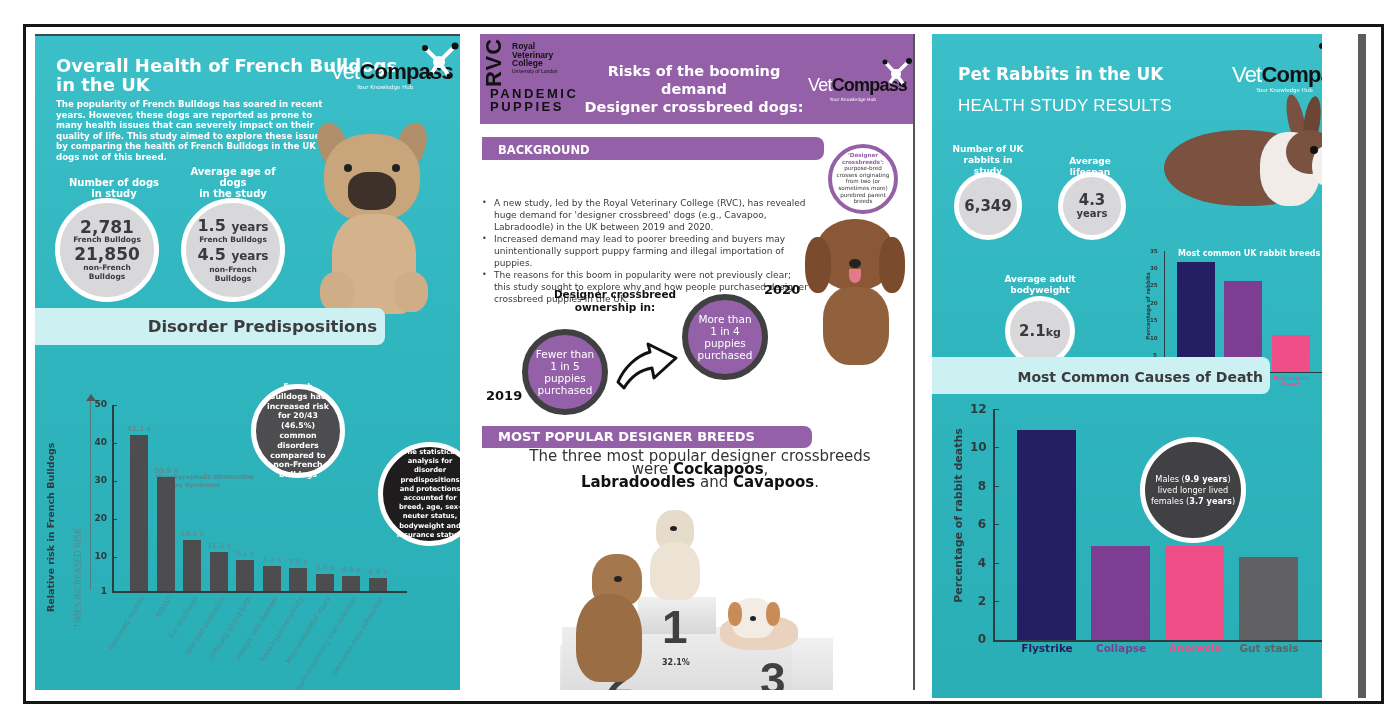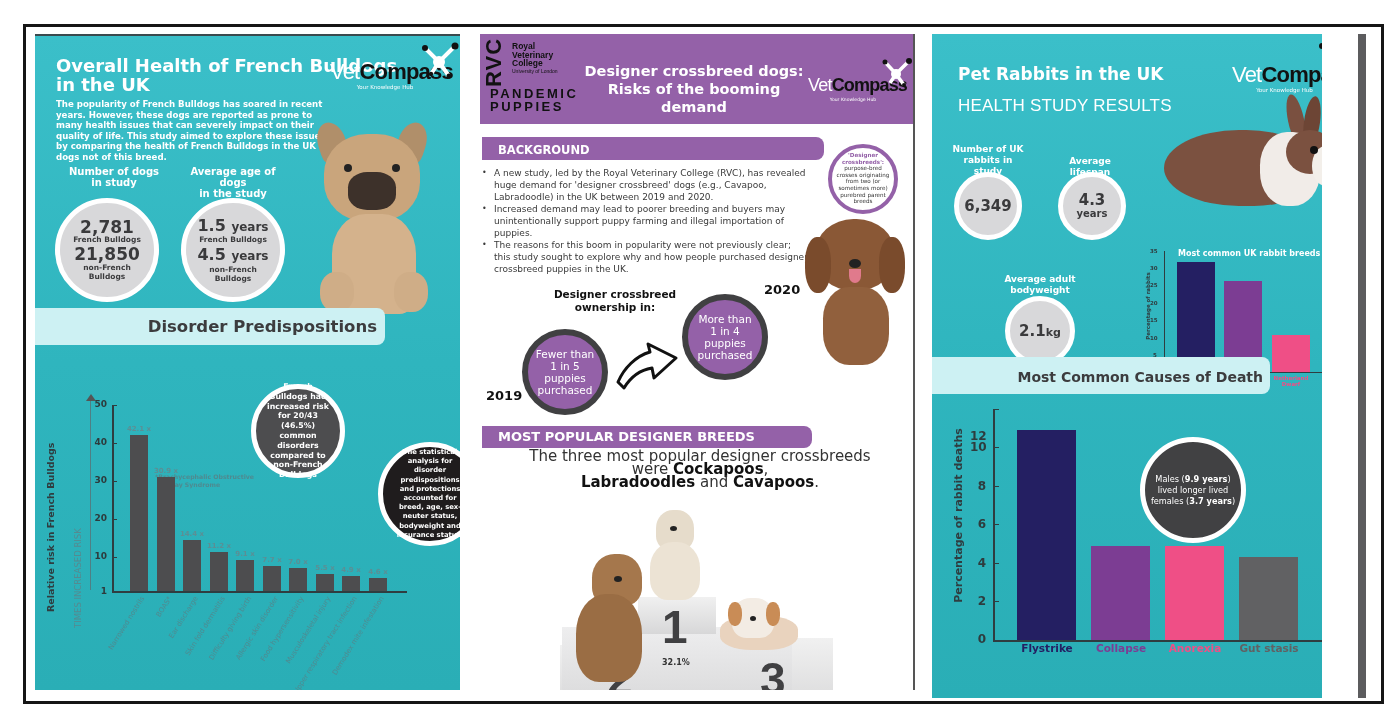--- a/index.html
+++ b/index.html
@@ -25,21 +25,21 @@
   .band{position:absolute;background:#cdf1f3;border-radius:0 8px 8px 0;font-weight:bold;color:#3c3c3e;text-align:right;}
   .darkcircle{position:absolute;border-radius:50%;border:5px solid #fff;display:flex;align-items:center;justify-content:center;text-align:center;color:#fff;font-weight:bold;}
   
   .bar{position:absolute;background:#4d4d4f;}
   .barlabel{position:absolute;font-size:7px;color:#5b8f95;font-weight:bold;white-space:nowrap;transform:translateX(-50%);}
   .xlabel{position:absolute;font-size:7px;color:#4f8a90;white-space:nowrap;transform-origin:right top;transform:rotate(-58deg);text-align:right;}
   .ytick{position:absolute;font-size:9px;font-weight:bold;color:#2d3b3d;text-align:right;width:20px;}
   
   .purple{background:#9461a8;}
   .sec-head{position:absolute;background:#9461a8;border-radius:0 8px 8px 0;color:#fff;font-weight:bold;font-size:11.5px;padding-left:16px;}
-  .bullets{position:absolute;font-size:9px;line-height:12px;color:#3a3a3a;}
+  .bullets{position:absolute;font-size:9px;line-height:12px;color:#3a3a3a;margin-top:30px;}
   .bullets li{list-style:none;position:relative;padding-left:14px;margin-bottom:0px;}
   .bullets li::before{content:"•";position:absolute;left:2px;top:0;font-size:8px;}
   .pcircle{position:absolute;border-radius:50%;background:#9461a8;border:6px solid #404042;display:flex;align-items:center;justify-content:center;text-align:center;color:#fff;font-size:10.5px;line-height:12px;}
   .year{position:absolute;font-weight:bold;font-size:13px;color:#111;}
   .podium{position:absolute;background:linear-gradient(180deg,#f1f1f1,#d7d7d8);box-shadow:inset 0 1px 0 #fff;}
   .rank{position:absolute;font-family:"Liberation Sans",sans-serif;font-weight:bold;color:#404042;}
   .pct{position:absolute;font-size:8px;font-weight:bold;color:#333;}
   .dogblob{position:absolute;border-radius:45% 45% 35% 35%;}
   
   .ytick3{position:absolute;font-size:12px;font-weight:bold;color:#2e3c3e;text-align:right;width:16px;}
@@ -75,21 +75,21 @@
     <div class="abs" style="left:88px;top:0;width:28px;height:42px;background:#b08f6a;border-radius:50% 50% 30% 30%;transform:rotate(18deg);"></div>
     <div class="abs" style="left:14px;top:12px;width:96px;height:88px;background:#c9a57c;border-radius:45%;"></div>
     <div class="abs" style="left:38px;top:50px;width:48px;height:38px;background:#3d312a;border-radius:40%;"></div>
     <div class="abs" style="left:34px;top:42px;width:8px;height:8px;background:#222;border-radius:50%;"></div>
     <div class="abs" style="left:82px;top:42px;width:8px;height:8px;background:#222;border-radius:50%;"></div>
     <div class="abs" style="left:22px;top:92px;width:84px;height:100px;background:#d4b28c;border-radius:40% 40% 20% 20%;"></div>
     <div class="abs" style="left:10px;top:150px;width:34px;height:40px;background:#cfad87;border-radius:45%;"></div>
     <div class="abs" style="left:84px;top:150px;width:34px;height:40px;background:#cfad87;border-radius:45%;"></div>
   </div>
 
-  <div class="stat-title" style="left:24px;top:130px;width:110px;">
+  <div class="stat-title" style="left:24px;top:141px;width:110px;">
     <div>Number of dogs</div>
       <div>in study</div>
   </div>
   <div class="circle" style="left:20px;top:162px;width:104px;height:104px;">
     <div style="font-size:17px;line-height:16px;">2,781</div>
     <div style="font-size:7.5px;line-height:9px;">French Bulldogs</div>
     <div style="font-size:17px;line-height:17px;margin-top:2px;">21,850</div>
     <div style="font-size:7.5px;line-height:9px;">non-French</div>
     <div style="font-size:7.5px;line-height:9px;">Bulldogs</div>
   </div>
@@ -176,22 +176,22 @@
       <div>Royal</div>
       <div>Veterinary</div>
       <div>College</div>
       <div style="font-weight:normal;font-size:5px;line-height:6px;">University of London</div>
     </div>
     <div class="abs" style="left:10px;top:53px;font-family:'Liberation Sans',sans-serif;font-weight:bold;font-size:13px;line-height:13px;letter-spacing:2.5px;color:#111;">
       <div>PANDEMIC</div>
       <div>PUPPIES</div>
     </div>
     <div class="abs wt" style="left:98px;top:28px;width:232px;text-align:center;font-weight:bold;font-size:14.5px;line-height:18px;">
+      <div>Risks of the booming demand</div>
       <div>Designer crossbreed dogs:</div>
-      <div>Risks of the booming demand</div>
     </div>
     <div class="vc-logo" style="left:328px;top:40px;width:90px;">
       <div class="vc" style="font-size:18px;"><span class="v">Vet</span><span class="c">Compass</span></div>
       <div class="tag" style="font-size:4.5px;">Your Knowledge Hub</div>
     </div>
     <svg class="abs" style="left:400px;top:22px;" width="32" height="32">
       <path d="M5,6 L16,18 L29,5 M16,18 L24,29 M16,18 L10,27" stroke="#fff" stroke-width="3.5" fill="none"></path>
       <circle cx="16" cy="18" r="5" fill="#fff"></circle>
       <circle cx="5" cy="6" r="2.5" fill="#111"></circle>
         <circle cx="29" cy="5" r="3" fill="#111"></circle>
@@ -338,21 +338,21 @@
   <div class="abs" style="left:0;top:365px;width:426px;height:300px;">
     <div class="abs" style="left:-74px;top:110px;width:200px;transform:rotate(-90deg);font-size:11px;font-weight:bold;color:#2f3d40;text-align:center;">Percentage of rabbit deaths</div>
     <div class="abs" style="left:61px;top:10px;width:1.5px;height:232px;background:#2f3d40;"></div>
     <div class="abs" style="left:61px;top:241px;width:330px;height:1.5px;background:#2f3d40;"></div>
     <div class="abs" style="left:62px;top:10px;width:5px;height:1px;background:#2f3d40;"></div>
     <div class="abs" style="left:62px;top:48px;width:5px;height:1px;background:#2f3d40;"></div>
     <div class="abs" style="left:62px;top:87px;width:5px;height:1px;background:#2f3d40;"></div>
     <div class="abs" style="left:62px;top:125px;width:5px;height:1px;background:#2f3d40;"></div>
     <div class="abs" style="left:62px;top:164px;width:5px;height:1px;background:#2f3d40;"></div>
     <div class="abs" style="left:62px;top:202px;width:5px;height:1px;background:#2f3d40;"></div>
-    <div class="ytick3" style="left:38px;top:3px;margin-top:27px;">12</div>
+    <div class="ytick3" style="left:38px;top:3px;">12</div>
     <div class="ytick3" style="left:38px;top:41px;">10</div>
     <div class="ytick3" style="left:38px;top:80px;">8</div>
     <div class="ytick3" style="left:38px;top:118px;">6</div>
     <div class="ytick3" style="left:38px;top:157px;">4</div>
     <div class="ytick3" style="left:38px;top:195px;">2</div>
     <div class="ytick3" style="left:38px;top:233px;">0</div>
 
     <div class="abs" style="left:85px;top:31px;width:59px;height:210px;background:#241f62;"></div>
     <div class="abs" style="left:159px;top:147px;width:59px;height:94px;background:#7c3d93;"></div>
     <div class="abs" style="left:233px;top:147px;width:59px;height:94px;background:#ef4f86;"></div>

